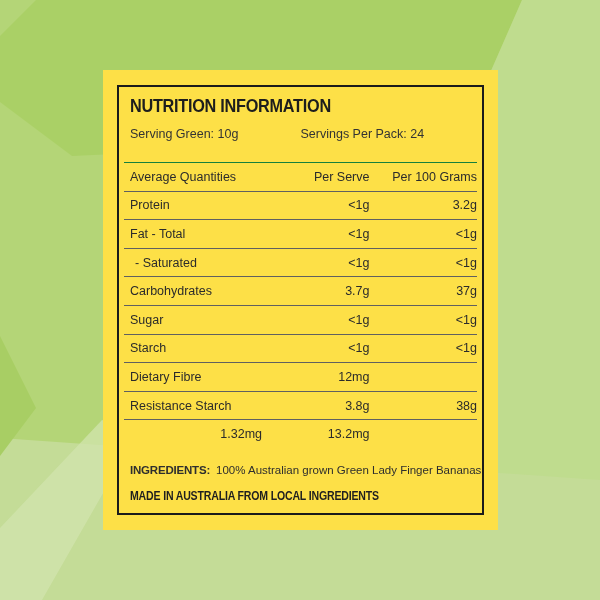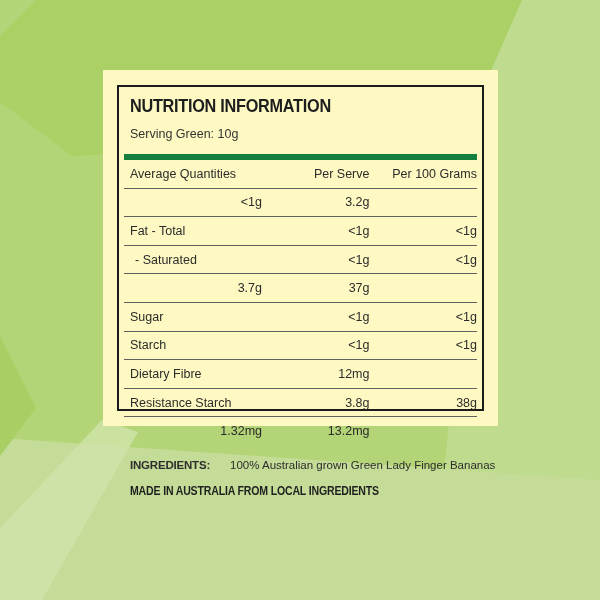--- a/index.html
+++ b/index.html
@@ -9,49 +9,49 @@
     background:#b4d577;
   }
   .facet{position:absolute;inset:0;}
   .facet-dark-top{background:#aad066;clip-path:polygon(6% 0%,87% 0%,80% 16%,55% 24%,12% 26%,0% 17%,0% 6%);}
   .facet-right{background:#bfdc8e;clip-path:polygon(87% 0,100% 0,100% 100%,72% 100%,80% 16%);}
   .facet-bottom{background:#c4dc97;clip-path:polygon(0 73%,100% 80%,100% 100%,0 100%);}
   .facet-bl-band{background:#d2e4ae;opacity:.75;clip-path:polygon(17% 70%,23% 72%,7% 100%,0 100%,0 88%);}
   .facet-bl-wedge{background:#a8ce64;clip-path:polygon(0 56%,6% 68%,0 76%);}
 
   .card{
-    position:absolute;left:103px;top:70px;width:395px;height:356px;
-    background:#fef9c3;
+    position:absolute;left:103px;top:70px;width:395px;height:460px;
+    background:#fde047;
   }
   .frame{
     position:absolute;left:14px;top:15px;right:14px;bottom:15px;
     border:2px solid #1b1b1b;
     color:#2b2b2b;
   }
   .head{padding:8px 11px 0 11px;}
   .title{
     font-size:17.5px;font-weight:700;color:#1d1d1d;letter-spacing:-.3px;
     transform:scaleX(.93);transform-origin:left center;line-height:22px;white-space:nowrap;
   }
   .serving-row{
     display:grid;grid-template-columns:1fr 1fr;
     margin-top:10px;height:19px;font-size:12.5px;color:#333;
   }
-  .ntable{margin:8px 5px;border-top:6px solid #15803d;}
+  .ntable{margin:16px 5px;border-top:1px solid #15803d;}
   .trow{
     display:grid;grid-template-columns:132px 1fr 1fr;align-items:center;
     height:27.6px;border-bottom:1px solid #606060;
     font-size:12.5px;padding-left:6px;
   }
   .trow.last{border-bottom:none;}
   .c2,.c3{text-align:right;}
   .indent .c1{padding-left:5px;}
   .ingredients{margin:14px 11px 0 11px;font-size:11.5px;color:#2e2e2e;white-space:nowrap;}
   .ingredients .b{font-weight:700;letter-spacing:-.2px;}
-  .ingredients .t{margin-left:20px;}
+  .ingredients .t{margin-left:6px;}
   .origin{
     margin:13px 11px 0 11px;font-size:12px;font-weight:700;color:#1f1f1f;
     letter-spacing:-.2px;transform:scaleX(.88);transform-origin:left center;white-space:nowrap;
   }
 </style>
 </head>
 <body>
 
 <div class="facet facet-dark-top"></div>
 <div class="facet facet-right"></div>
@@ -59,49 +59,52 @@
 <div class="facet facet-bl-band"></div>
 <div class="facet facet-bl-wedge"></div>
 
 <div class="card">
   <div class="frame">
 
     <div class="head">
       <div class="title">NUTRITION INFORMATION</div>
       <div class="serving-row">
         <span>Serving Green: 10g</span>
+        <span>Servings Per Pack: 24</span>
       </div>
     </div>
 
     <div class="ntable">
       <div class="trow">
         <span class="c1">Average Quantities</span>
         <span class="c2">Per Serve</span>
         <span class="c3">Per 100 Grams</span>
       </div>
 
 
       <div class="trow">
+        <span class="c1">Protein</span>
         <span class="c2">&lt;1g</span>
         <span class="c3">3.2g</span>
       </div>
 
       <div class="trow">
         <span class="c1">Fat - Total</span>
         <span class="c2">&lt;1g</span>
         <span class="c3">&lt;1g</span>
       </div>
 
       <div class="trow indent">
         <span class="c1">- Saturated</span>
         <span class="c2">&lt;1g</span>
         <span class="c3">&lt;1g</span>
       </div>
 
       <div class="trow">
+        <span class="c1">Carbohydrates</span>
         <span class="c2">3.7g</span>
         <span class="c3">37g</span>
       </div>
 
       <div class="trow">
         <span class="c1">Sugar</span>
         <span class="c2">&lt;1g</span>
         <span class="c3">&lt;1g</span>
       </div>
 

